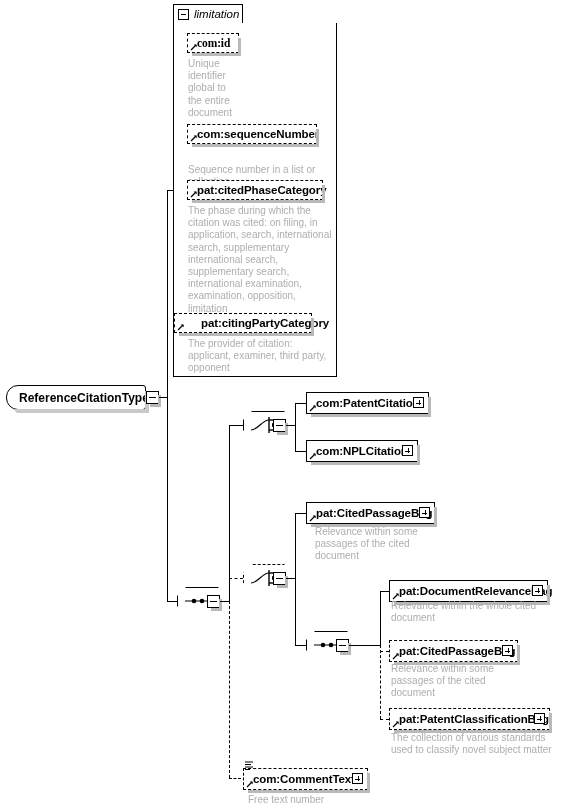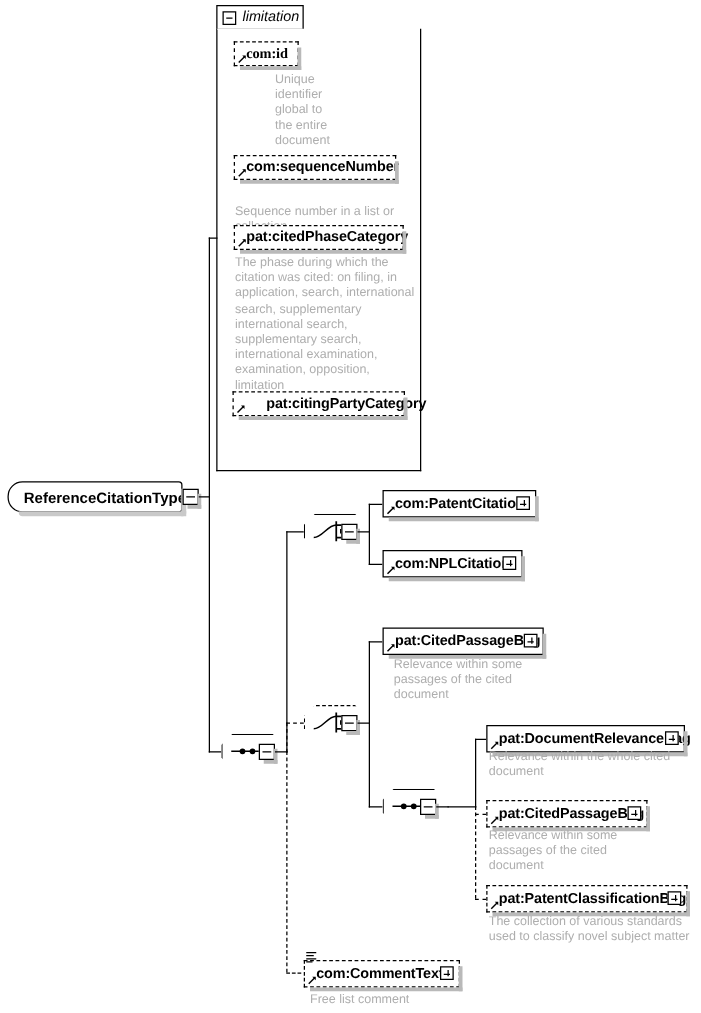--- a/index.html
+++ b/index.html
@@ -169,21 +169,21 @@
 
   <div class="abs" style="left:174px;top:23px;width:68px;height:1px;background:#fff;"></div>
 
   <div class="attr" style="left:187px;top:33px;width:52px;font-family:Liberation Serif, serif;">
     <svg class="refarrow" viewBox="0 0 8 8">
       <path d="M1 7 L6 2" stroke="#000" stroke-width="1.2" fill="none"></path>
       <path d="M6.6 1.4 L6.6 4.2 L3.8 1.4 Z" fill="#000"></path>
     </svg>
     <span>com:id</span>
   </div>
-  <div class="ann" style="left:188px;top:58px;width:60px;margin-left:32px;">Unique
+  <div class="ann" style="left:188px;top:58px;width:60px;">Unique
 identifier
 global to
 the entire
 document</div>
 
   <div class="attr" style="left:187px;top:124px;width:130px;">
     <svg class="refarrow" viewBox="0 0 8 8">
       <path d="M1 7 L6 2" stroke="#000" stroke-width="1.2" fill="none"></path>
       <path d="M6.6 1.4 L6.6 4.2 L3.8 1.4 Z" fill="#000"></path>
     </svg>
@@ -202,27 +202,30 @@
   <div class="ann" style="left:188px;top:205px;width:150px;">The phase during which the
 citation was cited: on filing, in
 application, search, international
 search, supplementary
 international search,
 supplementary search,
 international examination,
 examination, opposition,
 limitation</div>
 
-  <div class="attr" style="left:186px;top:313px;width:138px;padding-left:26px;">
+  <div class="attr" style="left:174px;top:313px;width:138px;padding-left:26px;">
     <svg class="refarrow" viewBox="0 0 8 8">
       <path d="M1 7 L6 2" stroke="#000" stroke-width="1.2" fill="none"></path>
       <path d="M6.6 1.4 L6.6 4.2 L3.8 1.4 Z" fill="#000"></path>
     </svg>
     <span>pat:citingPartyCategory</span>
   </div>
+  <div class="ann" style="left:188px;top:338px;width:150px;">The provider of citation:
+applicant, examiner, third party,
+opponent</div>
 
   <div class="root" style="left:6px;top:385px;width:140px;">
     <span>ReferenceCitationType</span>
   </div>
   <div class="cbox sh" style="left:146px;top:391px;">
       <i></i>
     </div>
 
   <div class="ln h" style="left:159px;top:397px;width:9px;"></div>
 
@@ -411,15 +414,15 @@
         <i class="vt"></i>
       </span>
   </div>
 
   <svg class="txtglyph" style="left:244px;top:760px;" width="11" height="11" viewBox="0 0 11 11">
     <line x1="1" y1="2" x2="9" y2="2" stroke="#000" stroke-width="1"></line>
     <line x1="1" y1="4.5" x2="7" y2="4.5" stroke="#000" stroke-width="1"></line>
     <line x1="1" y1="7" x2="9" y2="7" stroke="#000" stroke-width="1"></line>
     <line x1="1" y1="9.5" x2="6" y2="9.5" stroke="#000" stroke-width="1"></line>
   </svg>
-  <div class="ann" style="left:248px;top:794px;width:180px;">Free list comment</div>
+  <div class="ann" style="left:248px;top:794px;width:180px;">Free text number</div>
 
 </div>
 
 </body></html>

